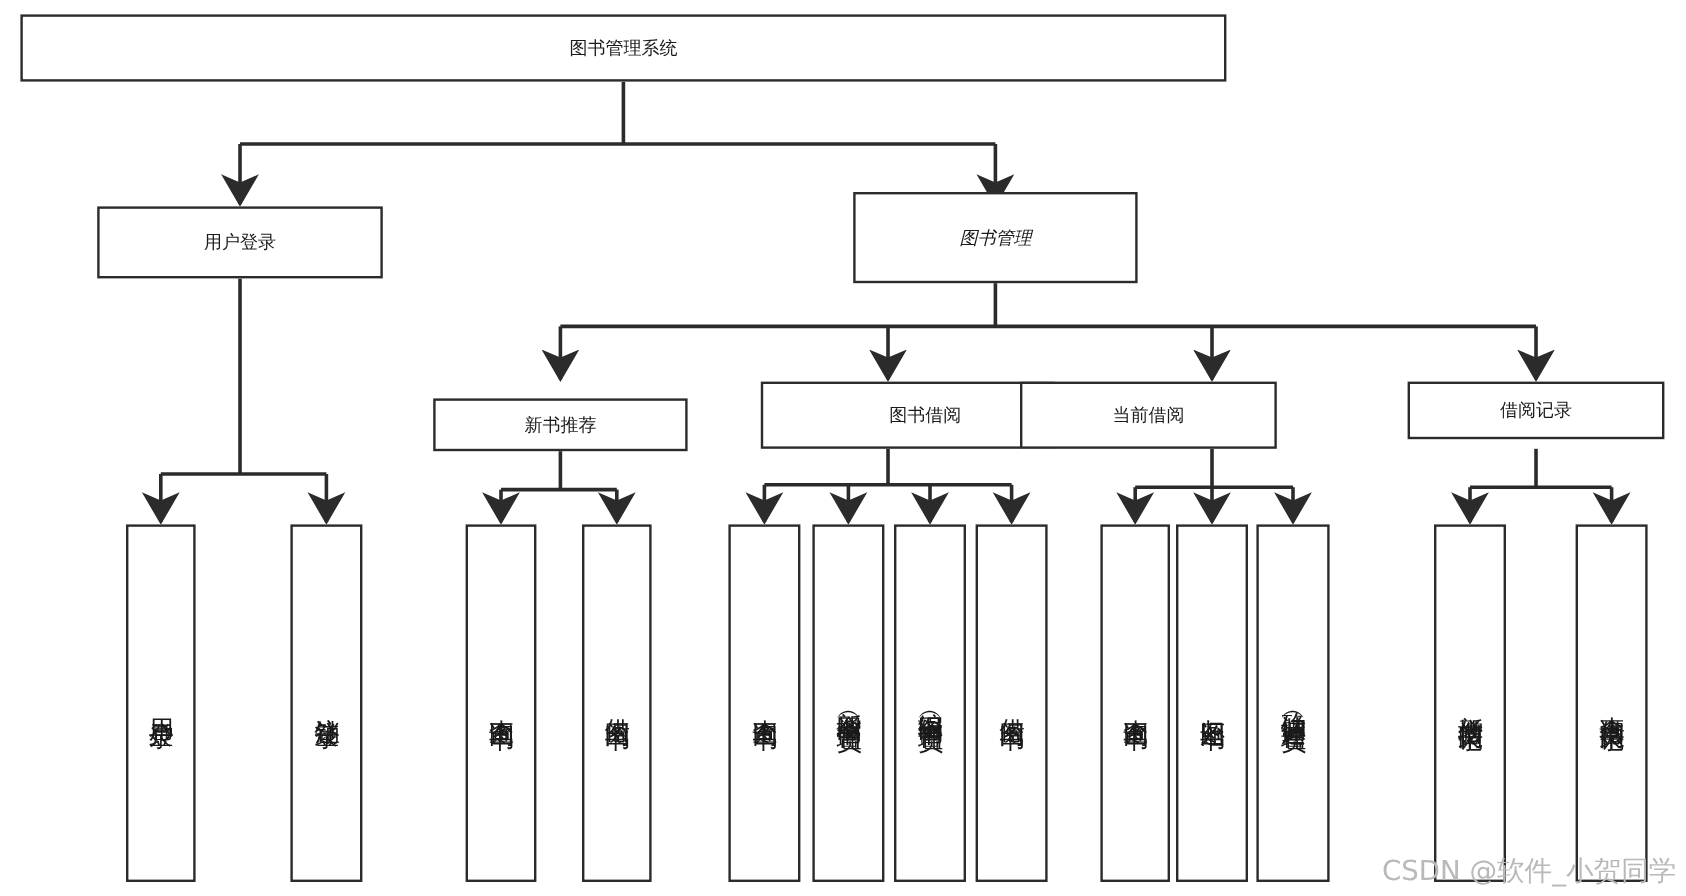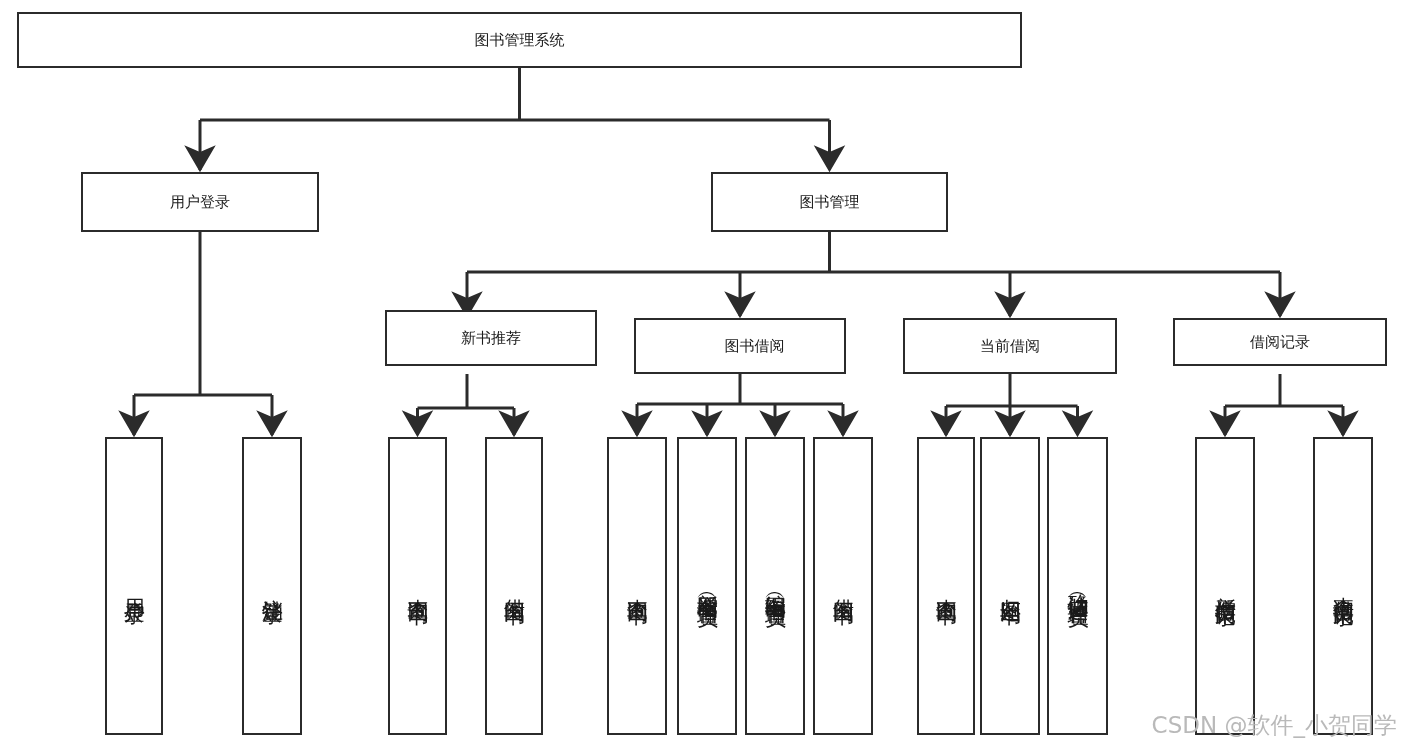--- a/index.html
+++ b/index.html
@@ -115,30 +115,30 @@
       </g>
   </svg>
 
   <div id="nodes-layer">
       <div class="node horizontal" style="left: 17px; top: 12px; width: 1005px; height: 56px;">
         <span class="node-label">图书管理系统</span>
       </div>
       <div class="node horizontal" style="left: 81px; top: 172px; width: 238px; height: 60px;">
         <span class="node-label">用户登录</span>
       </div>
-      <div class="node horizontal" style="left: 711px; top: 172px; width: 237px; height: 60px;">
+      <div class="node horizontal" style="left: 711px; top: 160px; width: 237px; height: 76px; font-style: italic;">
         <span class="node-label">图书管理</span>
       </div>
-      <div class="node horizontal" style="left: 361px; top: 310px; width: 212px; height: 56px; margin-left: 24px;">
+      <div class="node horizontal" style="left: 361px; top: 332px; width: 212px; height: 44px;">
         <span class="node-label">新书推荐</span>
       </div>
-      <div class="node horizontal" style="left: 634px; top: 318px; width: 212px; height: 56px; padding-left: 29px;">
+      <div class="node horizontal" style="left: 634px; top: 318px; width: 245px; height: 56px; padding-left: 29px;">
         <span class="node-label">图书借阅</span>
       </div>
-      <div class="node horizontal" style="left: 903px; top: 318px; width: 214px; height: 56px;">
+      <div class="node horizontal" style="left: 850px; top: 318px; width: 214px; height: 56px;">
         <span class="node-label">当前借阅</span>
       </div>
       <div class="node horizontal" style="left: 1173px; top: 318px; width: 214px; height: 48px;">
         <span class="node-label">借阅记录</span>
       </div>
       <div class="node vertical" style="left: 105px; top: 437px; width: 58px; height: 298px;">
         <span class="node-label">用户登录</span>
       </div>
       <div class="node vertical" style="left: 242px; top: 437px; width: 60px; height: 298px;">
         <span class="node-label">注销登录</span>

